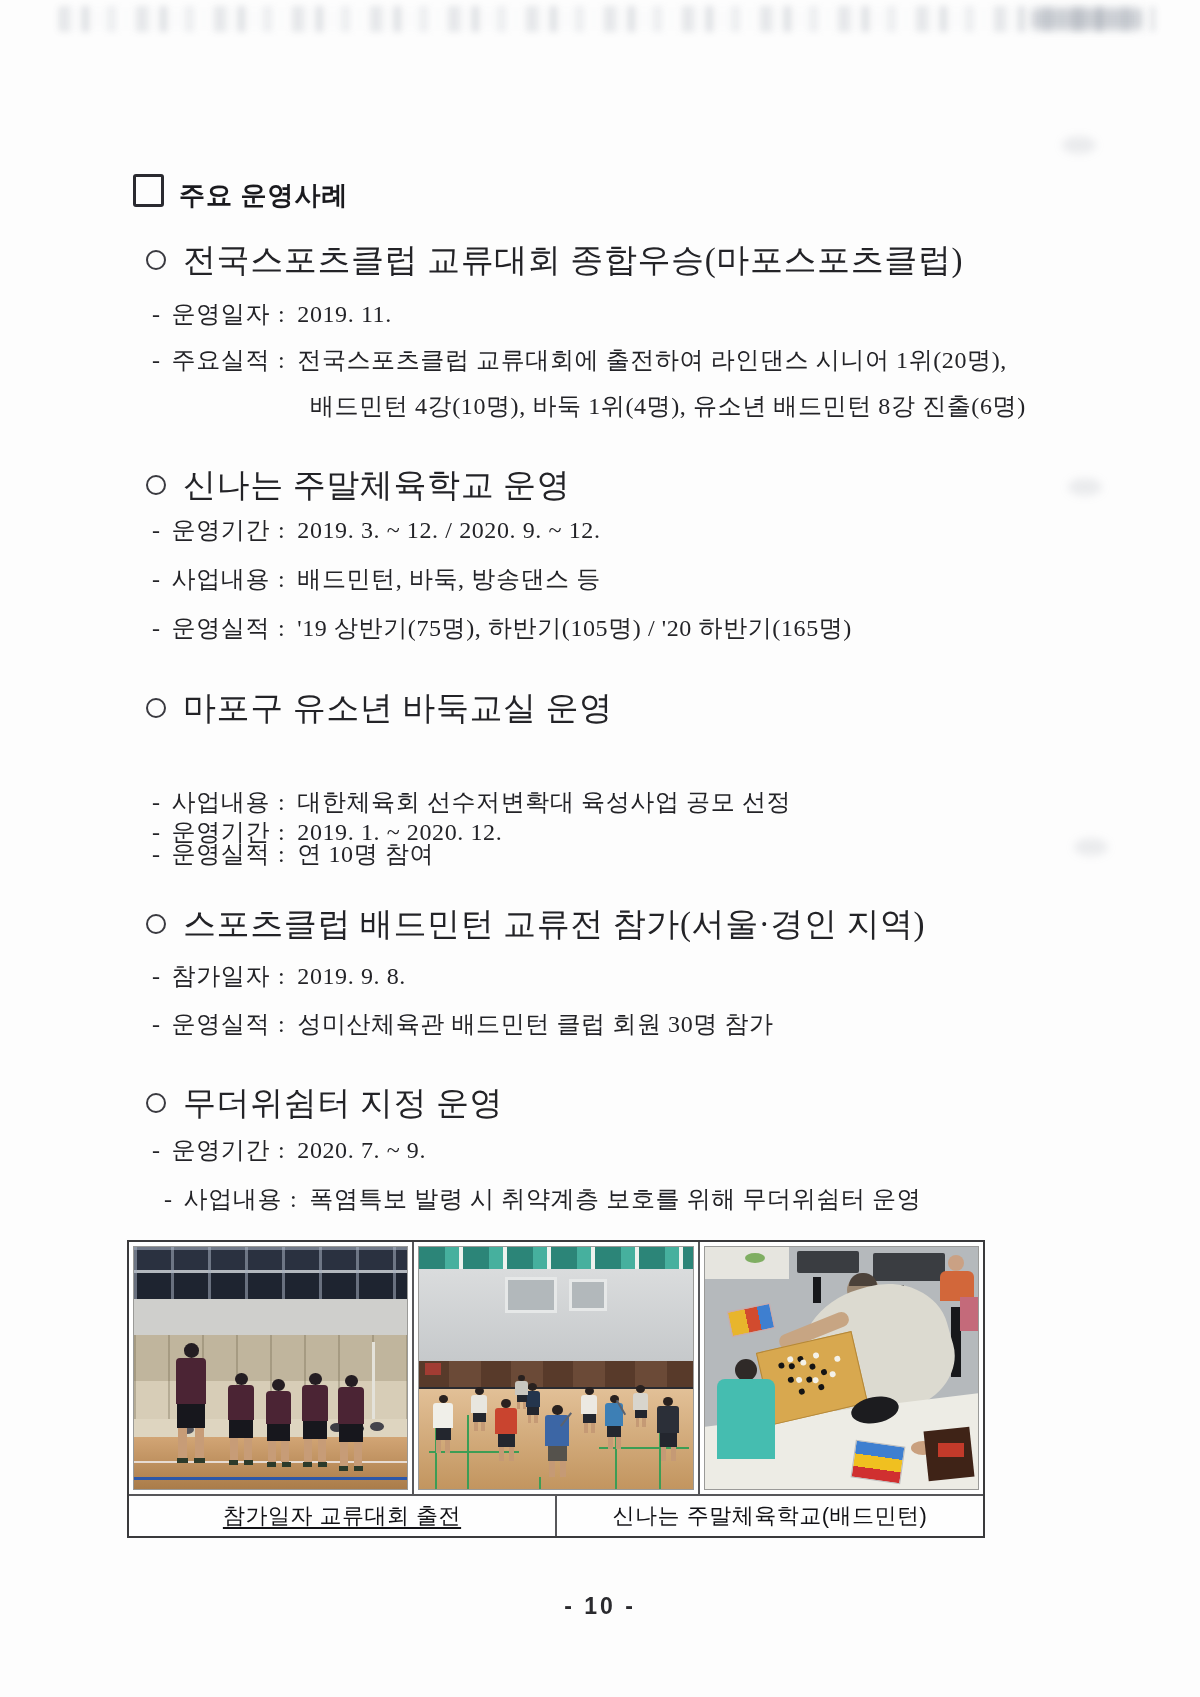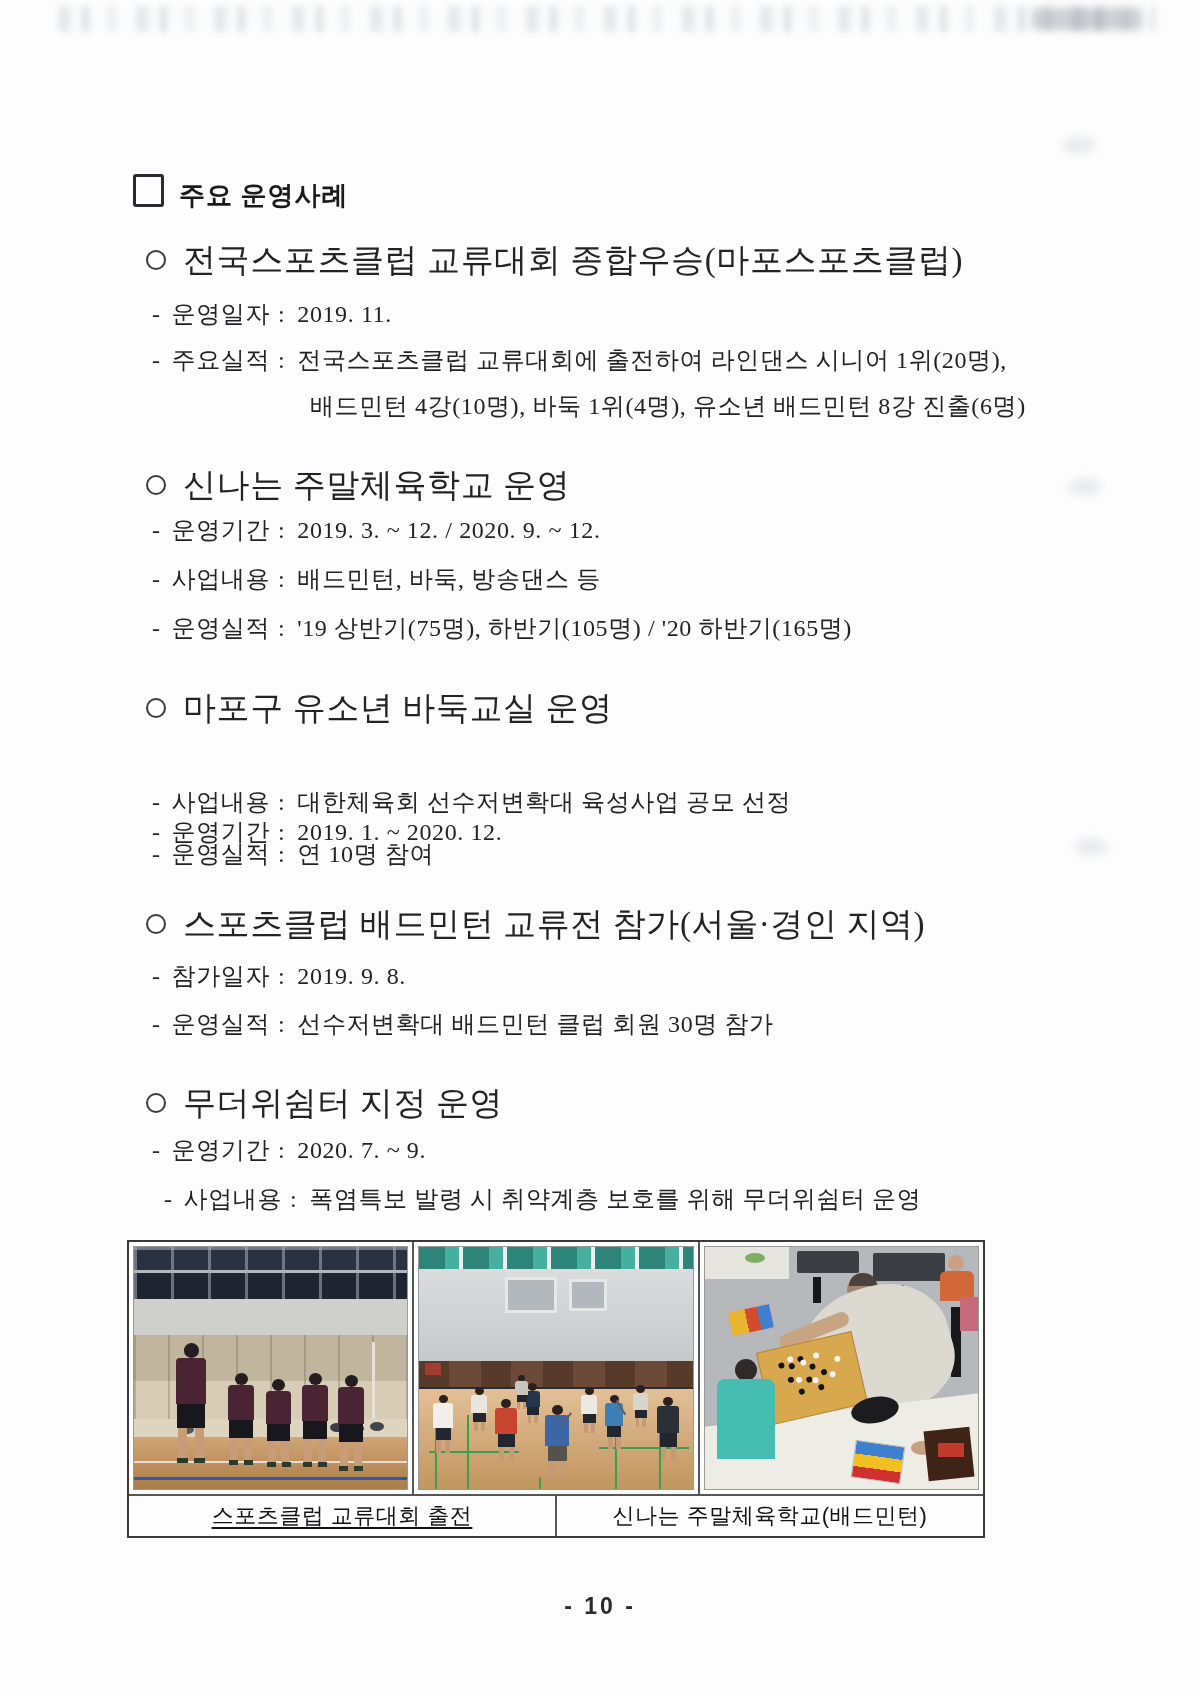--- a/index.html
+++ b/index.html
@@ -186,21 +186,21 @@
   <span class="dash">-</span><span class="lbl">운영실적</span><span class="colon">:</span><span>연 10명 참여</span>
 </div>
 
 <div class="line heading-line" style="left:146px;top:902px;">
   <span class="o-icon"></span><span>스포츠클럽 배드민턴 교류전 참가(서울·경인 지역)</span>
 </div>
 <div class="line" style="left:152px;top:960px;">
   <span class="dash">-</span><span class="lbl">참가일자</span><span class="colon">:</span><span>2019. 9. 8.</span>
 </div>
 <div class="line" style="left:152px;top:1008px;">
-  <span class="dash">-</span><span class="lbl">운영실적</span><span class="colon">:</span><span>선수저변확대 배드민턴 클럽 회원 30명 참가</span>
+  <span class="dash">-</span><span class="lbl">운영실적</span><span class="colon">:</span><span>성미산체육관 배드민턴 클럽 회원 30명 참가</span>
 </div>
 
 <div class="line heading-line" style="left:146px;top:1081px;text-align:right;">
   <span class="o-icon"></span><span>무더위쉼터 지정 운영</span>
 </div>
 <div class="line" style="left:152px;top:1134px;">
   <span class="dash">-</span><span class="lbl">운영기간</span><span class="colon">:</span><span>2020. 7. ~ 9.</span>
 </div>
 <div class="line" style="left:164px;top:1183px;">
   <span class="dash">-</span><span class="lbl">사업내용</span><span class="colon">:</span><span>폭염특보 발령 시 취약계층 보호를 위해 무더위쉼터 운영</span>
@@ -370,21 +370,21 @@
         <div class="p3-box"></div>
         <div class="p3-box-label"></div>
         <div class="p3-kid-head"></div>
         <div class="p3-kid-body"></div>
       </div>
     </div>
   </div>
 
   <div class="crow">
     <div class="ccell">
-      <span class="cap-underline">스포츠클럽 교류대회 출전</span>
+      <span class="cap-underline">참가일자 교류대회 출전</span>
     </div>
     <div class="ccell">
       <span>신나는 주말체육학교(배드민턴)</span>
     </div>
   </div>
 </div>
 
 <div class="pagenum">- 10 -</div>
 
 </body></html>

